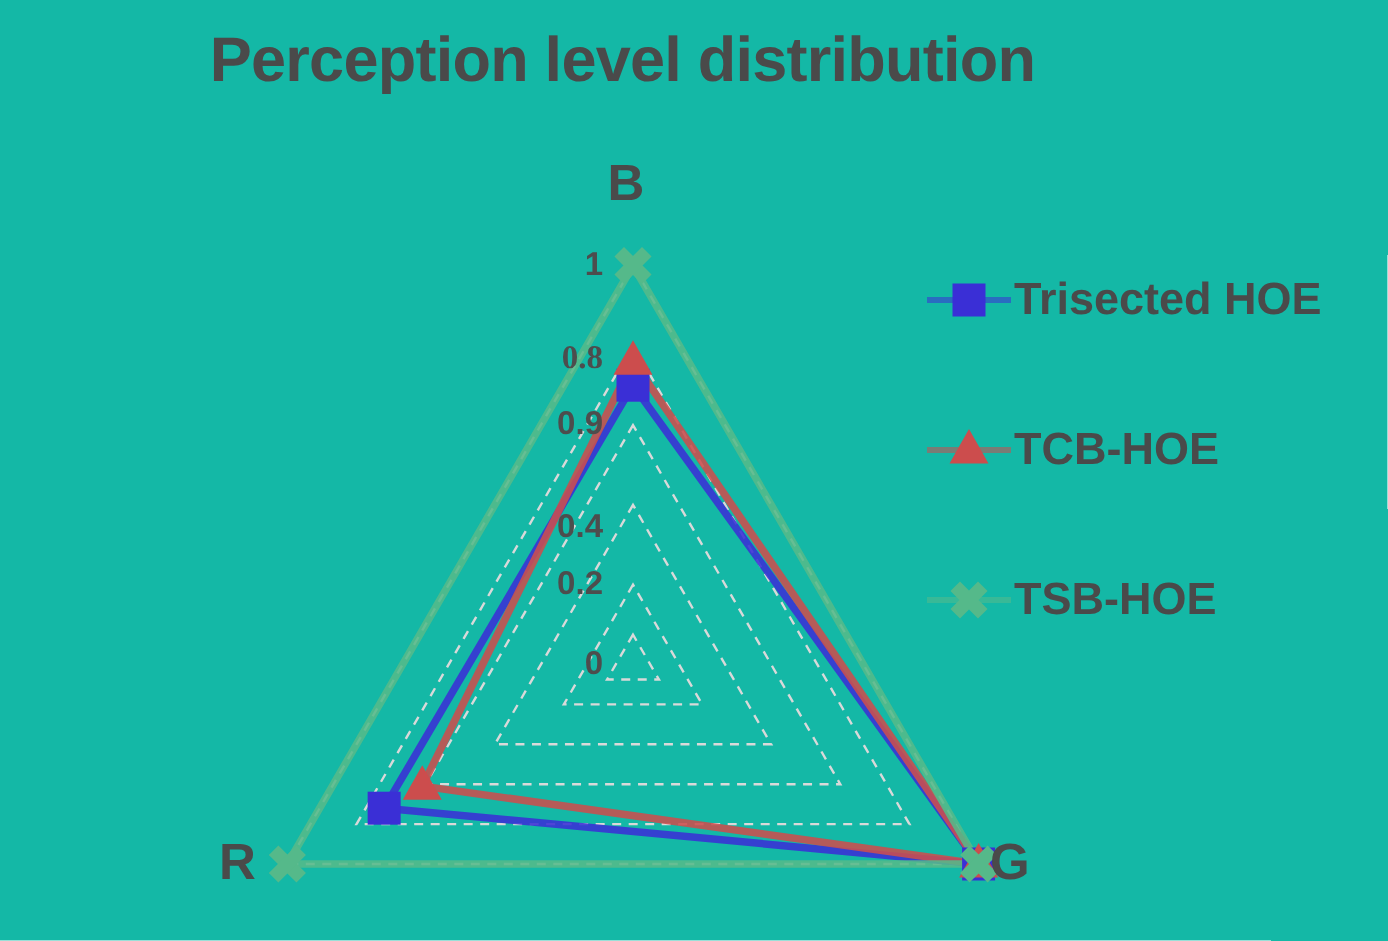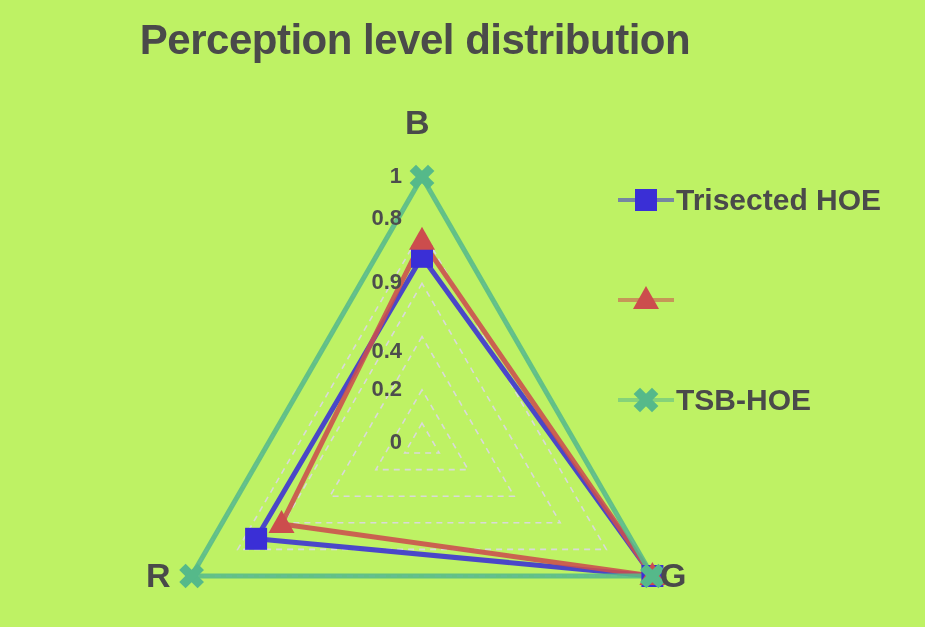--- a/index.html
+++ b/index.html
@@ -7,21 +7,21 @@
     padding: 0;
     background: #ffffff;
   }
   body {
     font-family: "Liberation Sans", sans-serif;
   }
   #page {
     position: relative;
     width: 925px;
     height: 627px;
-    background: #bef264;
+    background: #14b8a6;
     overflow: hidden;
   }
   #chart-title {
     position: absolute;
     left: 0;
     top: 16px;
     width: 830px;
     text-align: center;
     font-family: "Liberation Sans", sans-serif;
     font-size: 42px;
@@ -138,21 +138,21 @@
         </g>
       </g>
   </svg>
 
   <div class="vertex-label" id="label-B" style="left:405px; top:105px;">B</div>
   <div class="vertex-label" id="label-R" style="left:146px; top:558px;">R</div>
   <div class="vertex-label" id="label-G" style="left:660px; top:558px;">G</div>
 
   <div id="tick-labels">
       <div class="tick-label" style="left: 302px; top: 165px; width: 100px;">1</div>
-      <div class="tick-label" style="left: 302px; top: 207px; width: 100px;">0.8</div>
+      <div class="tick-label" style="left: 302px; top: 227px; width: 100px; font-family: Liberation Serif, serif;">0.8</div>
       <div class="tick-label" style="left: 302px; top: 271.4px; width: 100px;">0.9</div>
       <div class="tick-label" style="left: 302px; top: 340px; width: 100px;">0.4</div>
       <div class="tick-label" style="left: 302px; top: 377.8px; width: 100px;">0.2</div>
       <div class="tick-label" style="left: 302px; top: 431px; width: 100px;">0</div>
     </div>
 
   <div id="legend">
       <div class="legend-row">
         <div class="legend-marker">
           <div class="legend-line" style="background: rgb(58, 47, 214); opacity: 0.55;"></div>
@@ -162,20 +162,21 @@
         </div>
         <div class="legend-text">Trisected HOE</div>
       </div>
       <div class="legend-row">
         <div class="legend-marker">
           <div class="legend-line" style="background: rgb(204, 77, 77); opacity: 0.55;"></div>
           <svg class="legend-sym" viewBox="0 0 28 28">
             <polygon points="14.0,0.0 27.0,23.0 1.0,23.0" fill="#cc4d4d"></polygon>
           </svg>
         </div>
+        <div class="legend-text">TCB-HOE</div>
       </div>
       <div class="legend-row">
         <div class="legend-marker">
           <div class="legend-line" style="background: rgb(85, 185, 138); opacity: 0.55;"></div>
           <svg class="legend-sym" viewBox="0 0 28 28">
             <g>
               <rect x="1.0" y="9.5" width="26" height="9" fill="#55b98a" transform="rotate(45 14.0 14.0)"></rect>
               <rect x="1.0" y="9.5" width="26" height="9" fill="#55b98a" transform="rotate(-45 14.0 14.0)"></rect>
             </g>
           </svg>

